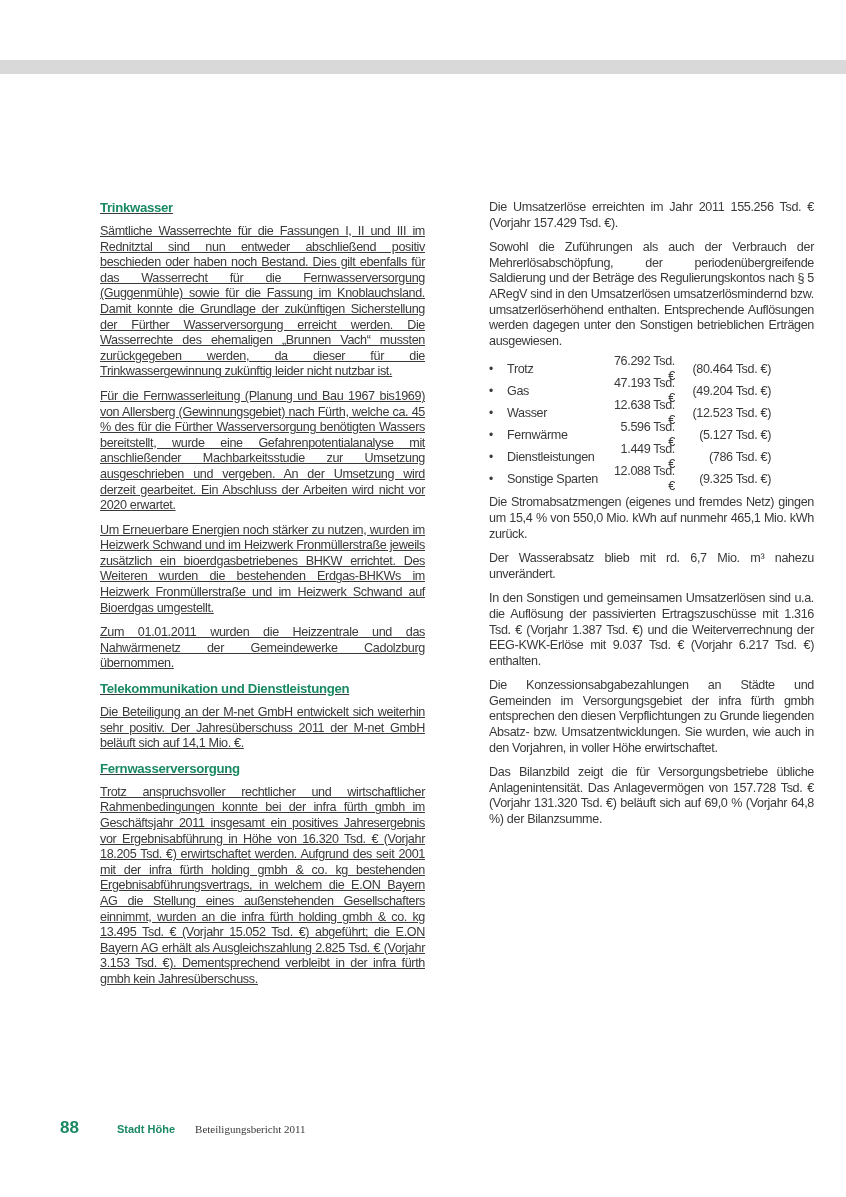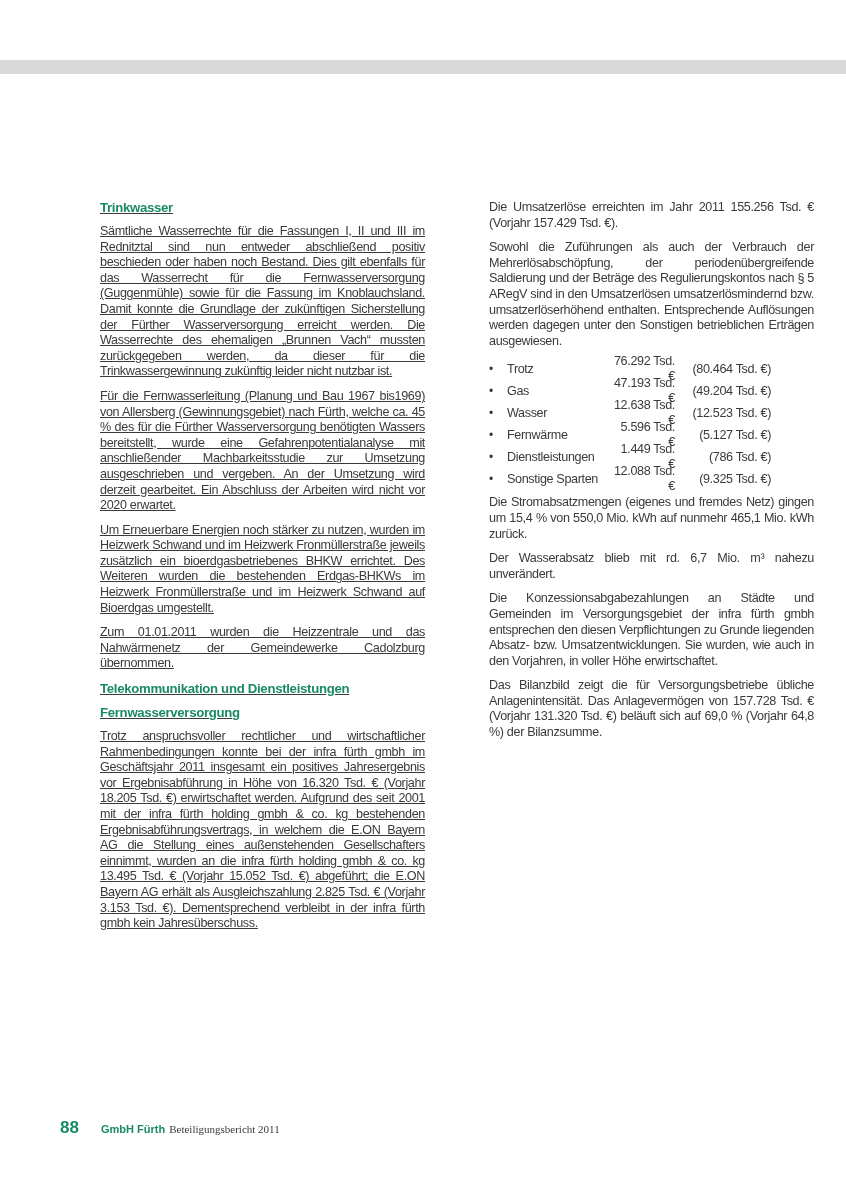--- a/index.html
+++ b/index.html
@@ -11,39 +11,40 @@
   .col.left { left: 100px; text-decoration: underline; }
   .col.right { left: 445px; margin-left: 44px; }
   h2 { color: #1a8a62; font-size: 13.2px; font-weight: bold; margin: 0 0 8px 0; line-height: 16px; letter-spacing: -0.3px; }
   p { margin: 0 0 9px 0; text-align: justify; }
   .ul { list-style: none; margin: 0 0 5px 0; padding: 0; }
   .ul li { display: flex; height: 22px; align-items: center; }
   .bullet { width: 18px; font-size: 12px; }
   .lbl { width: 106px; }
   .cur { width: 62px; text-align: right; }
   .prv { width: 96px; text-align: right; }
-  .footer { position: absolute; top: 1118px; left: 60px; display: flex; align-items: baseline; }
+  .footer { position: absolute; top: 1118px; left: 60px; display: flex; align-items: baseline; gap: 16px; }
   .pageno { color: #1a8a62; font-size: 17px; font-weight: bold; width: 41px; }
   .brand { color: #1a8a62; font-size: 11px; font-weight: bold; margin-right: 4px; }
   .subtitle { color: #3a3a3a; font-size: 11px; font-family: Liberation Serif, serif; }
 </style>
 </head>
 <body>
 
 <div class="top-bar"></div>
 
 <div class="col left">
   <h2>Trinkwasser</h2>
   <p>Sämtliche Wasserrechte für die Fassungen I, II und III im Rednitztal sind nun entweder abschließend positiv beschieden oder haben noch Bestand. Dies gilt ebenfalls für das Wasserrecht für die Fernwasserversorgung (Guggenmühle) sowie für die Fassung im Knoblauchsland. Damit konnte die Grundlage der zukünftigen Sicherstellung der Fürther Wasserversorgung erreicht werden. Die Wasserrechte des ehemaligen „Brunnen Vach“ mussten zurückgegeben werden, da dieser für die Trinkwassergewinnung zukünftig leider nicht nutzbar ist.</p>
   <p>Für die Fernwasserleitung (Planung und Bau 1967 bis1969) von Allersberg (Gewinnungsgebiet) nach Fürth, welche ca. 45 % des für die Fürther Wasserversorgung benötigten Wassers bereitstellt, wurde eine Gefahrenpotentialanalyse mit anschließender Machbarkeitsstudie zur Umsetzung ausgeschrieben und vergeben. An der Umsetzung wird derzeit gearbeitet. Ein Abschluss der Arbeiten wird nicht vor 2020 erwartet.</p>
 
   <p>Um Erneuerbare Energien noch stärker zu nutzen, wurden im Heizwerk Schwand und im Heizwerk Fronmüllerstraße jeweils zusätzlich ein bioerdgasbetriebenes BHKW errichtet. Des Weiteren wurden die bestehenden Erdgas-BHKWs im Heizwerk Fronmüllerstraße und im Heizwerk Schwand auf Bioerdgas umgestellt.</p>
   <p>Zum 01.01.2011 wurden die Heizzentrale und das Nahwärmenetz der Gemeindewerke Cadolzburg übernommen.</p>
 
   <h2>Telekommunikation und Dienstleistungen</h2>
+  <p>Die Beteiligung an der M-net GmbH entwickelt sich weiterhin sehr positiv. Der Jahresüberschuss 2011 der M-net GmbH beläuft sich auf 14,1 Mio. €.</p>
 
   <h2>Fernwasserversorgung</h2>
   <p>Trotz anspruchsvoller rechtlicher und wirtschaftlicher Rahmenbedingungen konnte bei der infra fürth gmbh im Geschäftsjahr 2011 insgesamt ein positives Jahresergebnis vor Ergebnisabführung in Höhe von 16.320 Tsd. € (Vorjahr 18.205 Tsd. €) erwirtschaftet werden. Aufgrund des seit 2001 mit der infra fürth holding gmbh &amp; co. kg bestehenden Ergebnisabführungsvertrags, in welchem die E.ON Bayern AG die Stellung eines außenstehenden Gesellschafters einnimmt, wurden an die infra fürth holding gmbh &amp; co. kg 13.495 Tsd. € (Vorjahr 15.052 Tsd. €) abgeführt; die E.ON Bayern AG erhält als Ausgleichszahlung 2.825 Tsd. € (Vorjahr 3.153 Tsd. €). Dementsprechend verbleibt in der infra fürth gmbh kein Jahresüberschuss.</p>
 </div>
 
 <div class="col right">
   <p>Die Umsatzerlöse erreichten im Jahr 2011 155.256 Tsd. € (Vorjahr 157.429 Tsd. €).</p>
   <p>Sowohl die Zuführungen als auch der Verbrauch der Mehrerlösabschöpfung, der periodenübergreifende Saldierung und der Beträge des Regulierungskontos nach § 5 ARegV sind in den Umsatzerlösen umsatzerlösmindernd bzw. umsatzerlöserhöhend enthalten. Entsprechende Auflösungen werden dagegen unter den Sonstigen betrieblichen Erträgen ausgewiesen.</p>
 
   <ul class="ul">
@@ -80,21 +81,22 @@
     <li>
       <span class="bullet">•</span>
       <span class="lbl">Sonstige Sparten</span>
       <span class="cur">12.088 Tsd. €</span>
       <span class="prv">(9.325 Tsd. €)</span>
     </li>
   </ul>
 
   <p>Die Stromabsatzmengen (eigenes und fremdes Netz) gingen um 15,4 % von 550,0 Mio. kWh auf nunmehr 465,1 Mio. kWh zurück.</p>
   <p>Der Wasserabsatz blieb mit rd. 6,7 Mio. m³ nahezu unverändert.</p>
+  <p>In den Sonstigen und gemeinsamen Umsatzerlösen sind u.a. die Auflösung der passivierten Ertragszuschüsse mit 1.316 Tsd. € (Vorjahr 1.387 Tsd. €) und die Weiterverrechnung der EEG-KWK-Erlöse mit 9.037 Tsd. € (Vorjahr 6.217 Tsd. €) enthalten.</p>
   <p>Die Konzessionsabgabezahlungen an Städte und Gemeinden im Versorgungsgebiet der infra fürth gmbh entsprechen den diesen Verpflichtungen zu Grunde liegenden Absatz- bzw. Umsatzentwicklungen. Sie wurden, wie auch in den Vorjahren, in voller Höhe erwirtschaftet.</p>
   <p>Das Bilanzbild zeigt die für Versorgungsbetriebe übliche Anlagenintensität. Das Anlagevermögen von 157.728 Tsd. € (Vorjahr 131.320 Tsd. €) beläuft sich auf 69,0 % (Vorjahr 64,8 %) der Bilanzsumme.</p>
 </div>
 
 <div class="footer">
   <span class="pageno">88</span>
-  <span class="brand">GmbH Fürth</span>
+  <span class="brand">Stadt Höhe</span>
   <span class="subtitle">Beteiligungsbericht 2011</span>
 </div>
 
 </body></html>

